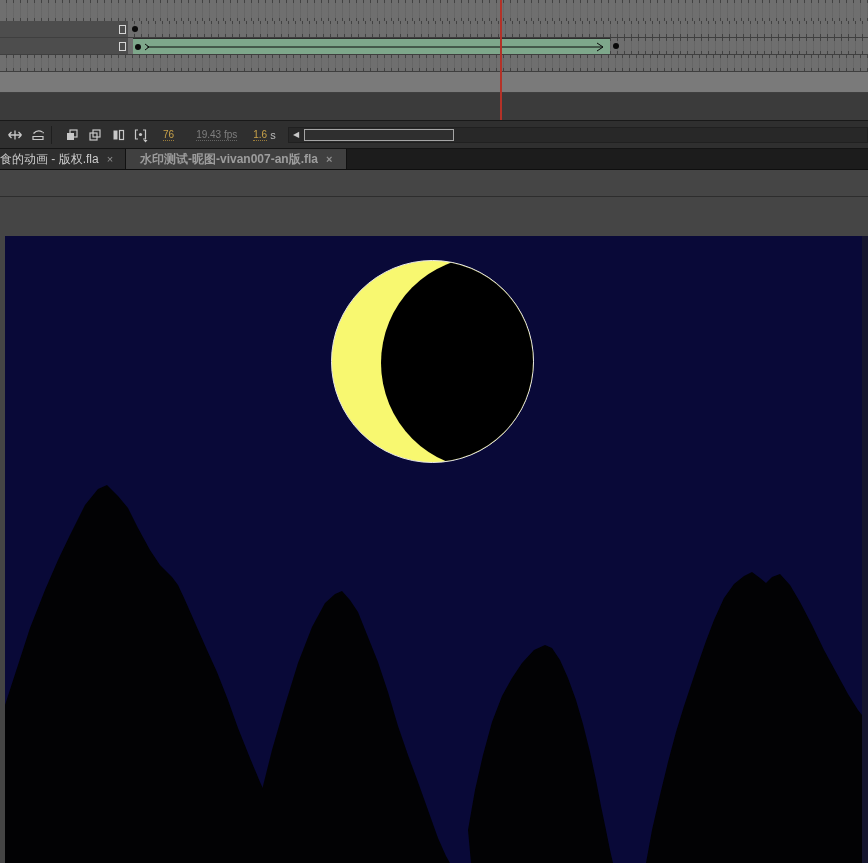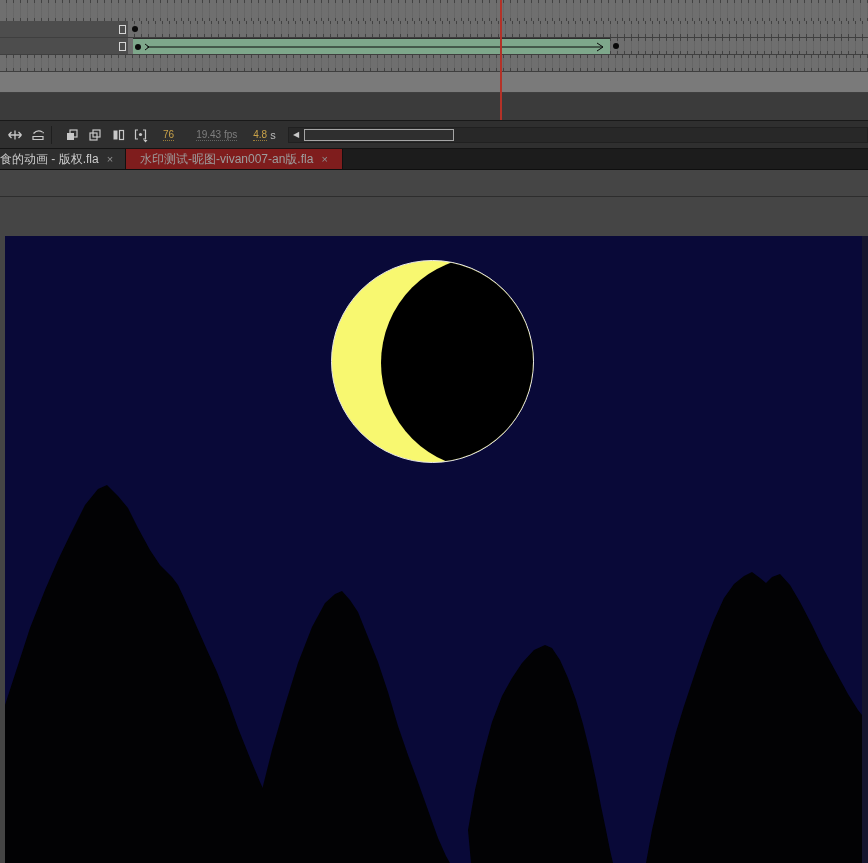--- a/index.html
+++ b/index.html
@@ -54,21 +54,21 @@
   .scroll-arrow { width:15px; height:14px; color:#c8c8c8; font-size:8px;
                   display:flex; align-items:center; justify-content:center; }
   .scroll-thumb { width:150px; height:12px; border:1px solid #a5a5a5; background:#2f2f2f; }
 
   
   .tabbar { display:flex; width:868px; height:22px; background:#1c1c1c;
             border-top:1px solid #141414; border-bottom:1px solid #0f0f0f; }
   .doc-tab { display:flex; align-items:center; height:100%; font-size:12px;
              padding:0 10px; border-right:1px solid #111; white-space:nowrap; overflow:hidden; }
   .doc-tab.active { background:#2e2e2e; color:#cccccc; }
-  .doc-tab.inactive { background:#7f1d1d; color:#9d9d9d; }
+  .doc-tab.inactive { background:#404040; color:#9d9d9d;font-weight:bold; }
   .tab-clip { width:126px; padding:0; }
   .tab-clip .tab-inner { margin-left:-12px; display:flex; align-items:center; }
   .tab-close { margin-left:8px; color:#8f8f8f; font-size:11px; }
 
   
   .workarea { position:relative; width:868px; height:693px; background:#454545; }
   .paste-seam { position:absolute; top:26px; left:0; width:100%; height:1px; background:#2d2d2d; }
   .stage { position:absolute; left:5px; top:66px; width:857px; height:627px; overflow:hidden; }
   .stage-edge { position:absolute; right:0; top:66px; width:6px; height:627px;
                 background:#15152e; }
@@ -162,21 +162,21 @@
   <span class="tb-btn">
     <svg width="16" height="16" viewBox="0 0 16 16">
       <path d="M5 3 h-2.5 v9 h2.5 M10 3 h2.5 v9 h-2.5" fill="none" stroke="#c8c8c8" stroke-width="1.2"></path>
       <circle cx="7.5" cy="7.5" r="1.6" fill="#c8c8c8"></circle>
       <path d="M10.5 13 h4 l-2 2.5 z" fill="#c8c8c8"></path>
     </svg>
   </span>
 
   <span class="hot-num amber">76</span>
   <span class="hot-num graytx" style="margin-left:22px">19.43 fps</span>
-  <span class="hot-num amber" style="margin-left:16px">4.8</span>
+  <span class="hot-num amber" style="margin-left:16px">1.6</span>
   <span class="unit">s</span>
 
   <div class="tl-scroll">
     <span class="scroll-arrow">◀</span>
     <span class="scroll-thumb"></span>
   </div>
 </div>
 
 <div class="tabbar">
   <div class="doc-tab active tab-clip">

